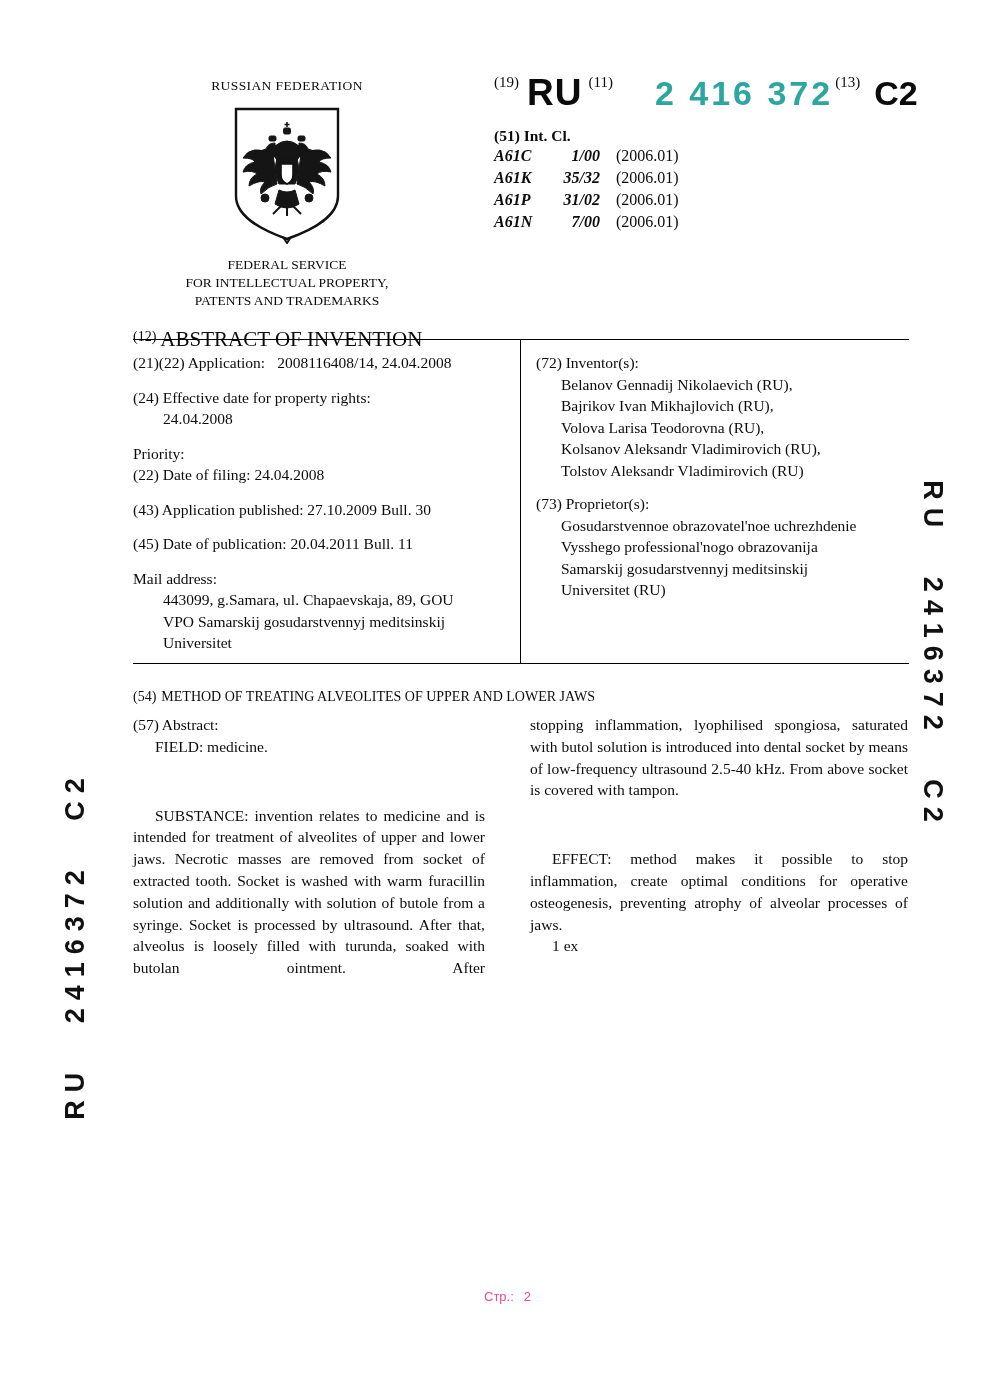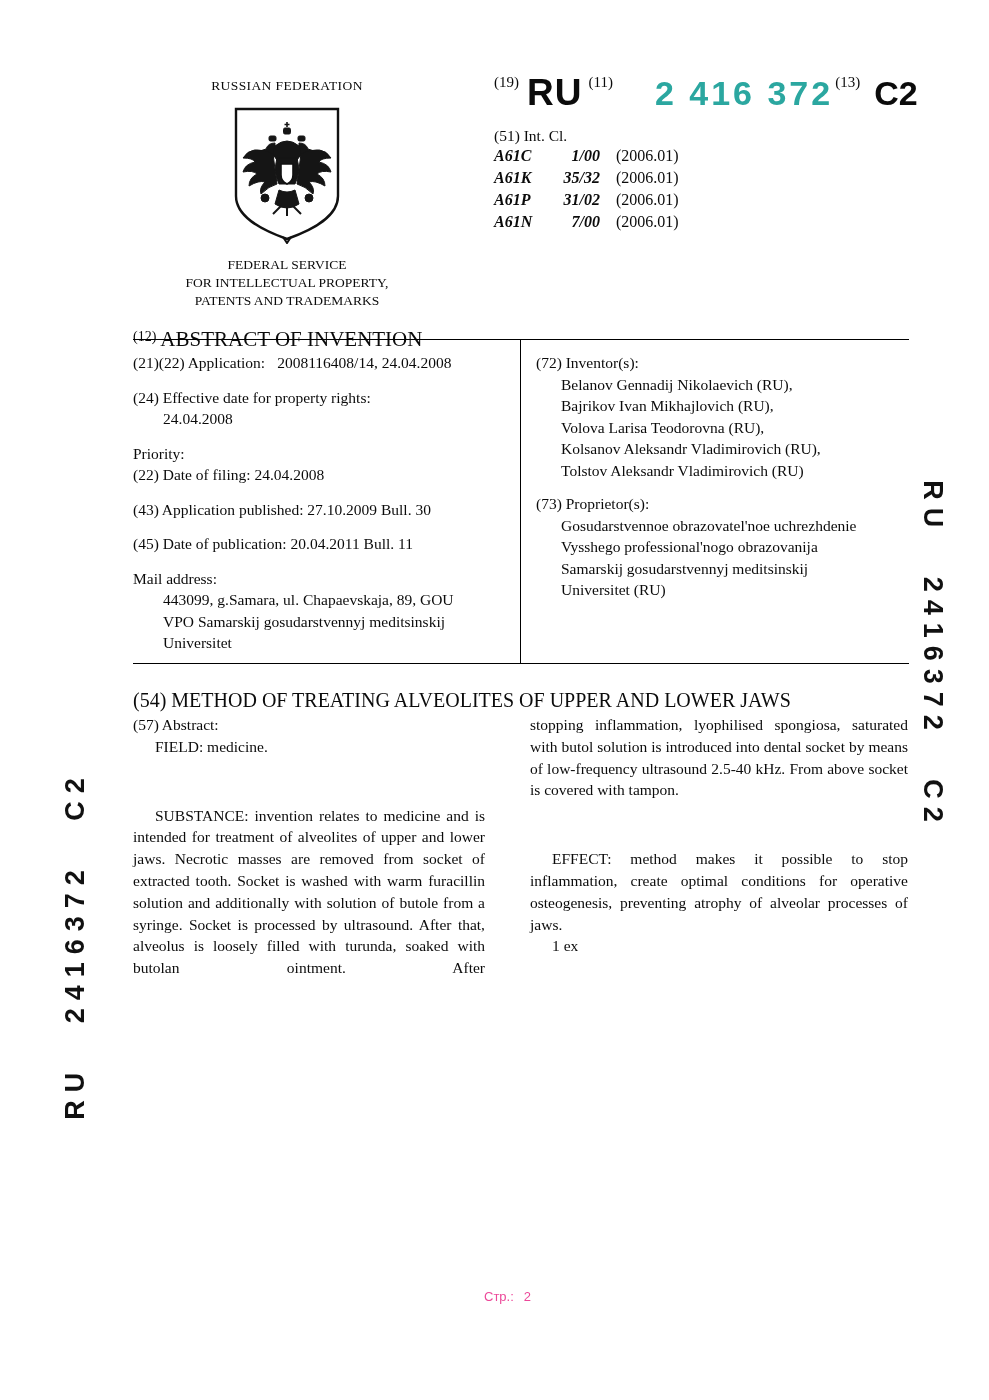--- a/index.html
+++ b/index.html
@@ -17,21 +17,21 @@
   .authority { margin-top:12px; font-size:13.5px; line-height:18px; }
 
   
   .header-right { position:absolute; left:478px; top:74px; width:450px;margin-left:16px; }
   .publine { display:flex; align-items:flex-start; line-height:1; }
   .smallcode { font-size:15px; margin-top:1px; }
   .big-sans { font-family:"Liberation Sans", sans-serif; font-weight:bold; }
   .ru-big   { font-size:37px; letter-spacing:1px; margin:0 6px 0 8px; }
   .pubnum   { font-size:34px; letter-spacing:3px; margin:2px 2px 0 42px; }
   .kind-big { font-size:34px; margin:2px 0 0 14px; }
-  .intcl { margin-top:16px; font-size:15.5px; }
+  .intcl { margin-top:16px; font-size:15.5px;font-weight:bold; }
   .cc-row { line-height:22px; font-size:16px; }
   .cc-code { display:inline-block; width:56px; font-style:italic; font-weight:bold; }
   .cc-sub  { display:inline-block; width:50px; font-style:italic; font-weight:bold; text-align:right; }
   .cc-date { margin-left:16px; }
 
   
   .abs-head { position:absolute; left:133px; top:327px; font-size:21px; }
   .abs-head .sup { font-size:14px; position:relative; top:-5px; margin-right:4px; }
   .biblio-table {
     position:absolute; left:133px; top:339px; width:776px; height:325px;
@@ -39,21 +39,21 @@
     display:flex; font-size:15.5px; line-height:21.5px;
   }
   .col-left  { width:387px; padding-top:12px; }
   .col-right { flex:1; border-left:1px solid #000; padding:12px 0 0 15px; }
   .brow { margin-bottom:13px; }
   .bval { margin-left:12px; }
   .indent30 { margin-left:30px; }
   .indent25 { margin-left:25px; }
 
   
-  .title54 { position:absolute; left:133px; top:689px; width:780px; font-size:20px; }
+  .title54 { position:absolute; left:133px; top:689px; width:780px; font-size:14px; }
   .t54num { margin-right:5px; }
   .abs-col { position:absolute; font-size:15.5px; line-height:21.8px; text-align:justify; }
   .abs-col-left  { left:133px; top:714px; width:352px; }
   .abs-col-right { left:530px; top:714px; width:378px; }
   .p-indent { text-indent:22px;margin-top:47px; }
   .p-justify-last { text-align-last:justify; }
 
   
   .side-vert {
     position:absolute; white-space:nowrap;

